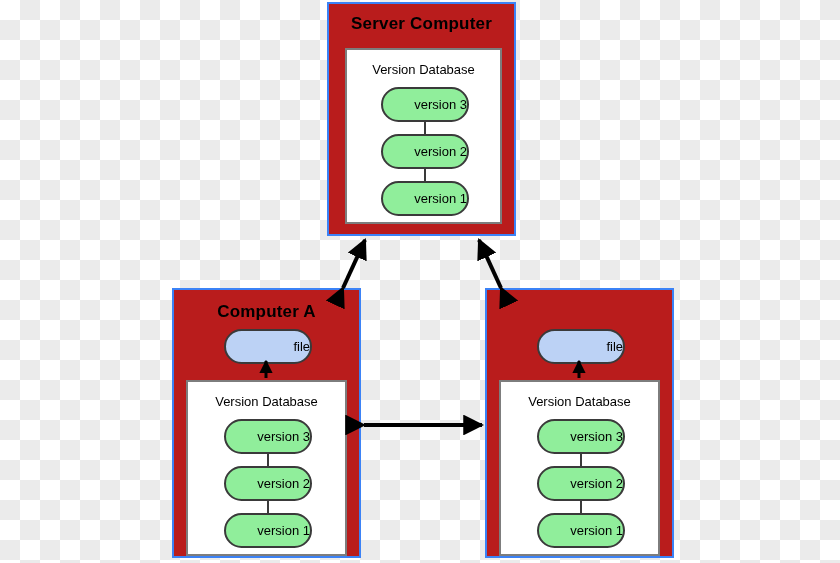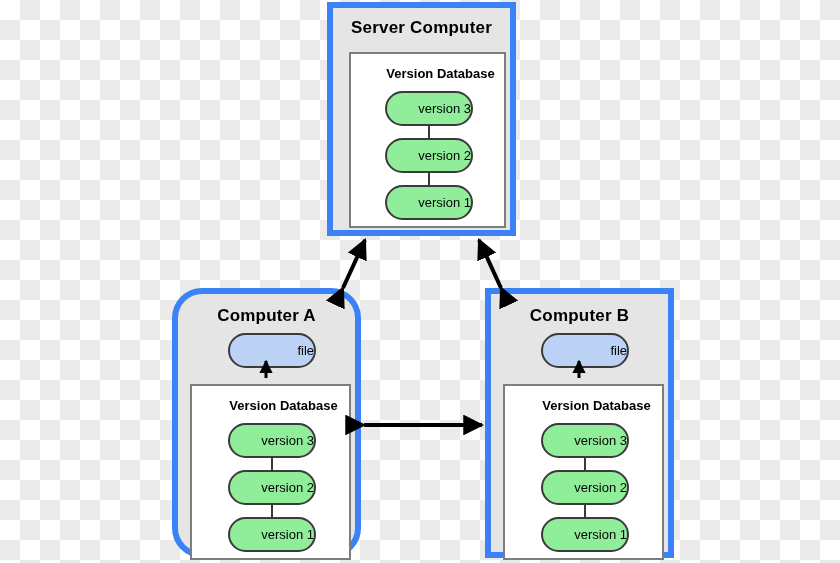--- a/index.html
+++ b/index.html
@@ -24,22 +24,22 @@
   #canvas {
     position: absolute;
     left: 0; top: 0;
     width: 840px;
     height: 563px;
   }
 
   
   .machine {
     position: absolute;
-    background: #e5e5e5;
-    border: 6px solid #3b82f6;
+    background: #b91c1c;
+    border: 2px solid #3b82f6;
     box-sizing: border-box;
   }
   .machine-title {
     position: absolute;
     left: 0;
     width: 100%;
     text-align: center;
     font-weight: bold;
     color: #000000;
     letter-spacing: 0.2px;
@@ -48,26 +48,25 @@
 
   
   .vdb {
     position: absolute;
     background: #ffffff;
     border: 2px solid #7d7d7d;
     box-sizing: border-box;
   }
   .vdb-title {
     position: absolute;
-    left: 13px;
+    left: 0;
     width: 100%;
     text-align: center;
     color: #000000;
     white-space: nowrap;
-    font-weight: bold;
   }
 
   
   .pill {
     position: absolute;
     box-sizing: border-box;
     border: 2px solid #3a3a3a;
     border-radius: 18px;
     display: flex;
     align-items: center;
@@ -114,21 +113,21 @@
       </div>
       <div class="pill version" style="left:34px; top:84px; width:88px; height:35px; font-size:13px;">
         <span>version 2</span>
       </div>
       <div class="pill version" style="left:34px; top:131px; width:88px; height:35px; font-size:13px;">
         <span>version 1</span>
       </div>
     </div>
   </div>
 
-  <div class="machine" style="left:172px; top:288px; width:189px; height:270px;border-radius:30px;">
+  <div class="machine" style="left:172px; top:288px; width:189px; height:270px;">
     <div class="machine-title" style="top:12px; font-size:17px;">Computer A</div>
 
     <div class="pill file" style="left:50px; top:39px; width:88px; height:35px; font-size:13px;">
       <span>file</span>
     </div>
 
     <div class="vdb" style="left:12px; top:90px; width:161px; height:176px;">
       <div class="vdb-title" style="top:12px; font-size:13px;">Version Database</div>
 
       <div class="connector" style="left:79px; top:71px; height:14px;"></div>
@@ -140,21 +139,20 @@
       <div class="pill version" style="left:36px; top:84px; width:88px; height:35px; font-size:13px;">
         <span>version 2</span>
       </div>
       <div class="pill version" style="left:36px; top:131px; width:88px; height:35px; font-size:13px;">
         <span>version 1</span>
       </div>
     </div>
   </div>
 
   <div class="machine" style="left:485px; top:288px; width:189px; height:270px;">
-    <div class="machine-title" style="top:12px; font-size:17px;">Computer B</div>
 
     <div class="pill file" style="left:50px; top:39px; width:88px; height:35px; font-size:13px;">
       <span>file</span>
     </div>
 
     <div class="vdb" style="left:12px; top:90px; width:161px; height:176px;">
       <div class="vdb-title" style="top:12px; font-size:13px;">Version Database</div>
 
       <div class="connector" style="left:79px; top:71px; height:14px;"></div>
       <div class="connector" style="left:79px; top:118px; height:14px;"></div>

